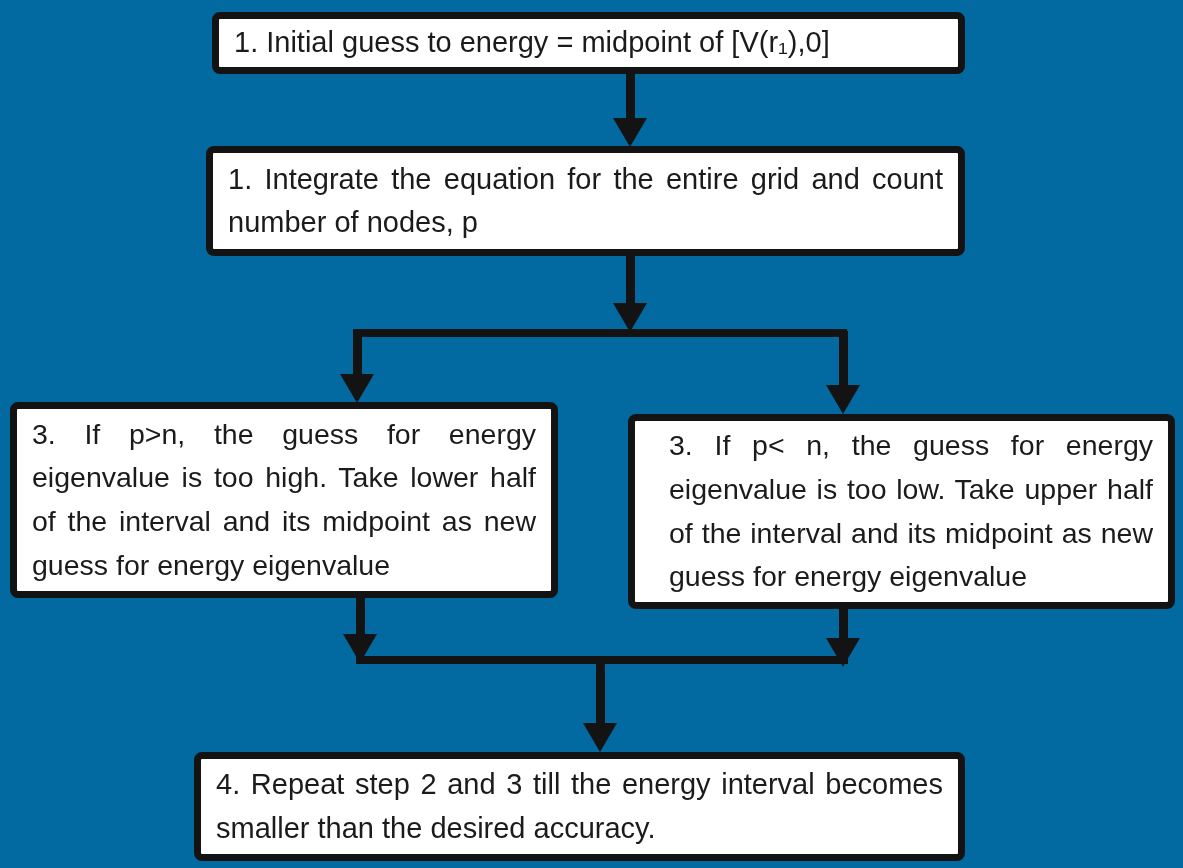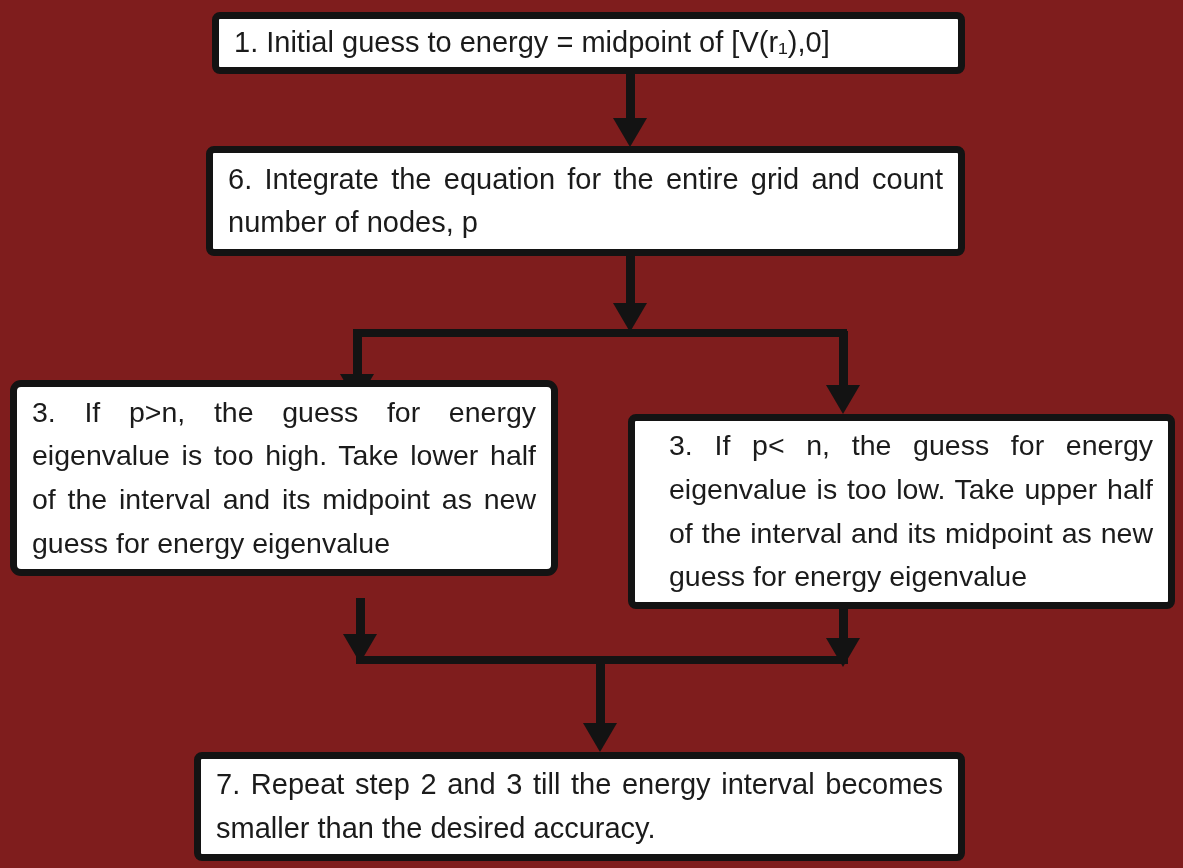--- a/index.html
+++ b/index.html
@@ -1,20 +1,20 @@
 <!DOCTYPE html>
 <html><head>
 <meta charset="utf-8">
 <style>
   html, body { margin: 0; padding: 0; background: #ffffff; }
   .canvas {
     position: relative;
     width: 1183px;
     height: 868px;
-    background: #7f1d1d;
+    background: #0369a1;
     font-family: "Liberation Sans", "DejaVu Sans", sans-serif;
     color: #1b1b1b;
     overflow: hidden;
   }
   .node {
     position: absolute;
     box-sizing: border-box;
     background: #ffffff;
     border: 7px solid #131313;
     border-radius: 8px;
@@ -31,40 +31,40 @@
   .head  {
     position: absolute;
     width: 0; height: 0;
     border-left: 17px solid transparent;
     border-right: 17px solid transparent;
     border-top: 29px solid #131313;
   }
   
   .box-step1  { left: 212px; top: 12px;  width: 753px; height: 62px;  font-size: 29px; }
   .box-step2  { left: 206px; top: 146px; width: 759px; height: 110px; font-size: 29px; }
-  .box-step3l { left: 10px;  top: 380px; width: 548px; height: 196px; font-size: 28.5px; line-height: 1.53; border-radius: 11px; }
+  .box-step3l { left: 10px;  top: 402px; width: 548px; height: 196px; font-size: 28.5px; line-height: 1.53; }
   .box-step3r { left: 628px; top: 414px; width: 547px; height: 195px; font-size: 28.5px; line-height: 1.53; padding-left: 34px; }
   .box-step4  { left: 194px; top: 752px; width: 771px; height: 109px; font-size: 29px; }
 </style>
 </head>
 <body>
 
 <div class="canvas">
 
   <div class="node box-step1">
     <div class="txt single">1. Initial guess to energy = midpoint of [V(r₁),0]</div>
   </div>
 
   <div>
     <div class="stem" style="left:626px; top:73px; height:47px;"></div>
     <div class="head" style="left:613px; top:118px;"></div>
   </div>
 
   <div class="node box-step2">
-    <div class="txt">6. Integrate the equation for the entire grid and count number of nodes, p</div>
+    <div class="txt">1. Integrate the equation for the entire grid and count number of nodes, p</div>
   </div>
 
   <div>
     <div class="stem" style="left:626px; top:256px; height:50px;"></div>
     <div class="head" style="left:613px; top:303px;"></div>
   </div>
 
   <div class="hline" style="left:353px; top:329px; width:494px;"></div>
 
   <div>
@@ -96,16 +96,16 @@
   </div>
 
   <div class="hline" style="left:356px; top:656px; width:492px;"></div>
 
   <div>
     <div class="stem" style="left:596px; top:661px; height:64px;"></div>
     <div class="head" style="left:583px; top:723px;"></div>
   </div>
 
   <div class="node box-step4">
-    <div class="txt">7. Repeat step 2 and 3 till the energy interval becomes smaller than the desired accuracy.</div>
+    <div class="txt">4. Repeat step 2 and 3 till the energy interval becomes smaller than the desired accuracy.</div>
   </div>
 
 </div>
 
 </body></html>

